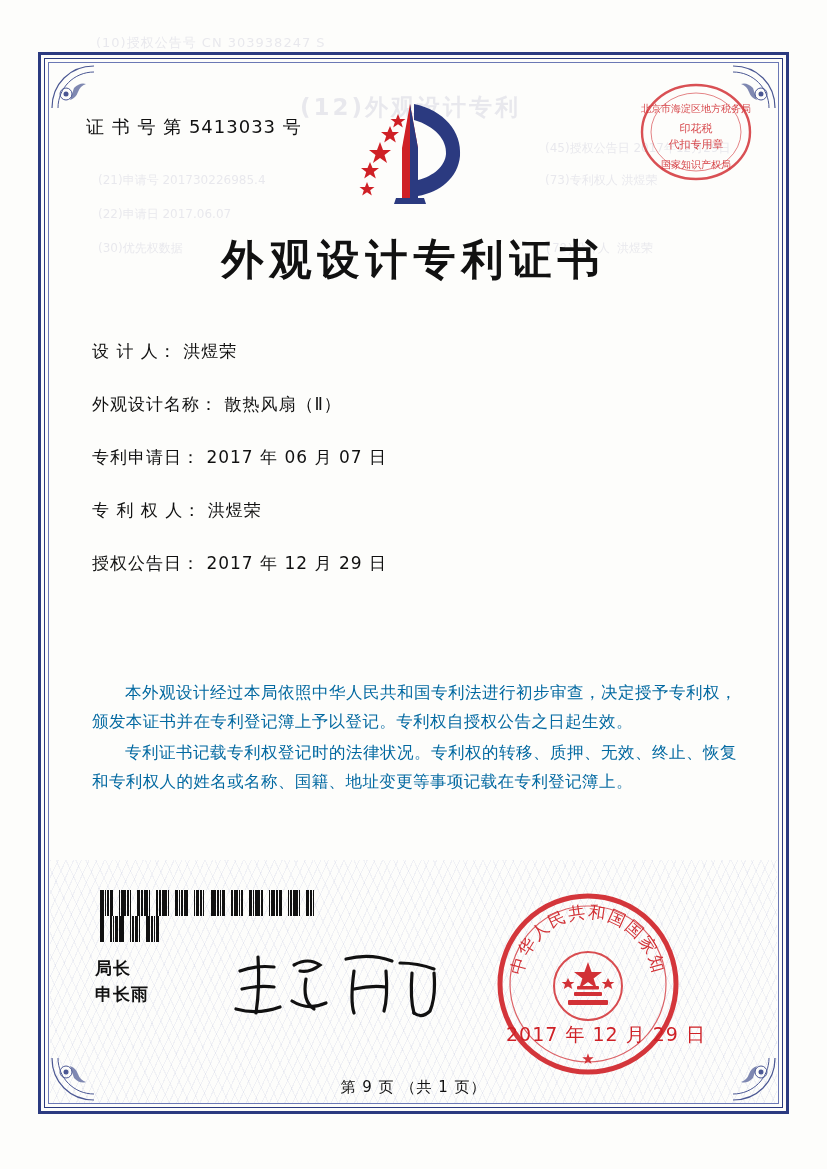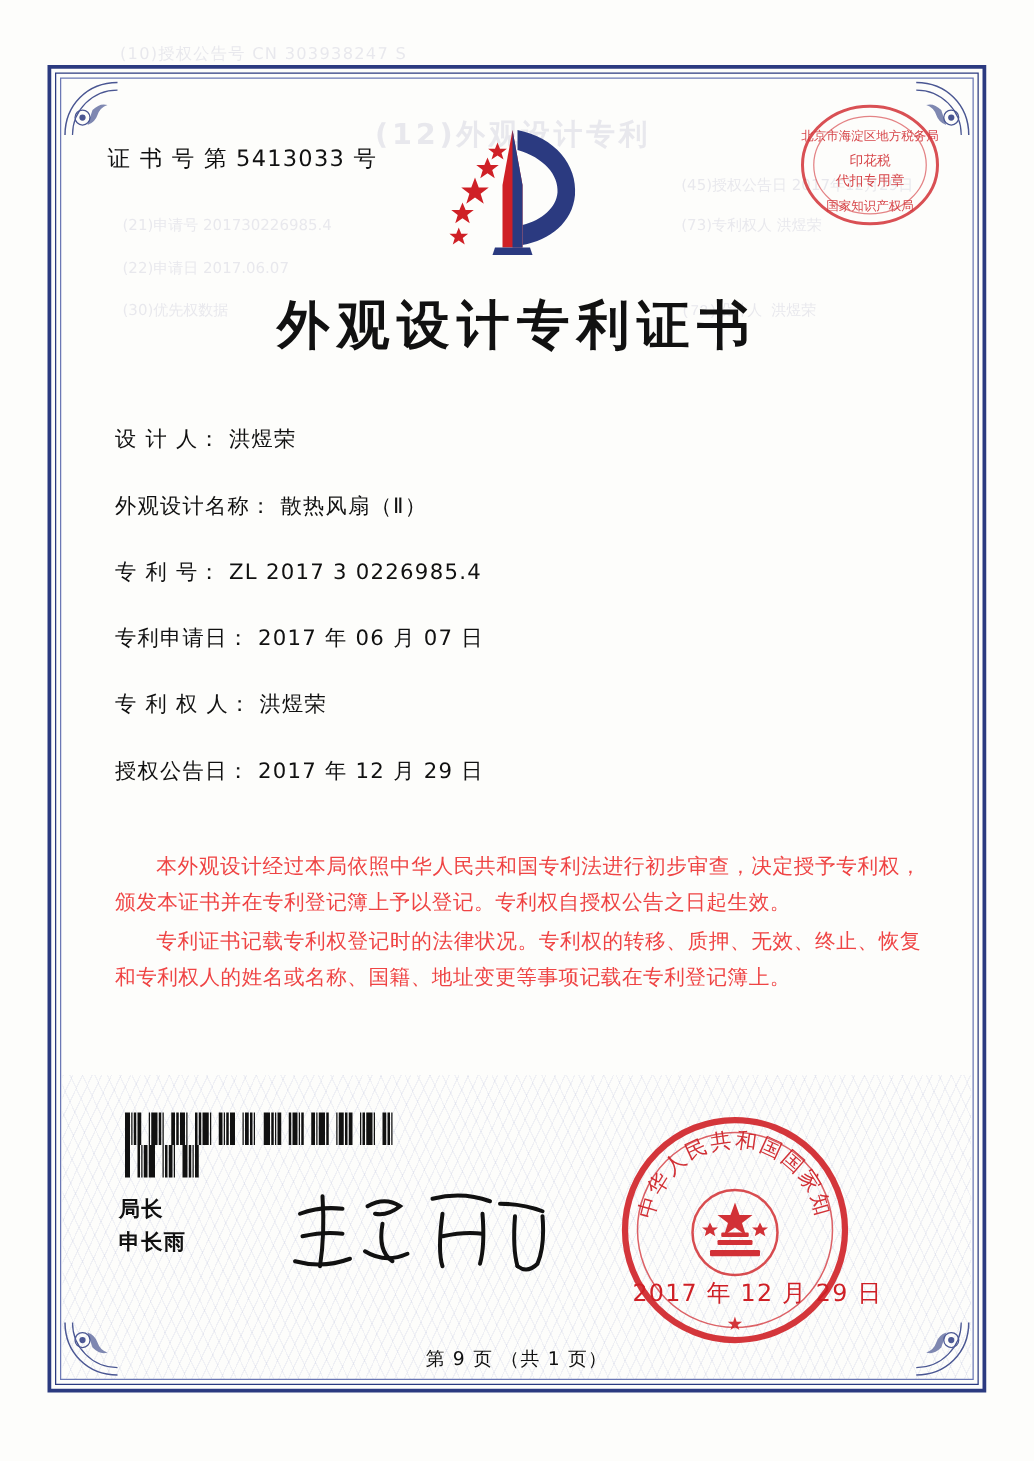--- a/index.html
+++ b/index.html
@@ -136,21 +136,21 @@
   .field-label { display: inline; }
   .field-value { display: inline; }
 
   
   .body-text {
     position: absolute;
     left: 92px; top: 678px;
     width: 645px;
     font-size: 16.5px;
     line-height: 29px;
-    color: #ef4444;
+    color: #0369a1;
     text-align: justify;
     letter-spacing: .4px;
   }
   .body-text p { margin: 0 0 2px 0; text-indent: 33px; }
 
   
   .barcode {
     position: absolute;
     left: 100px; top: 890px;
     width: 216px; height: 26px;
@@ -298,24 +298,20 @@
   <div class="title">外观设计专利证书</div>
 
   <div class="fields">
     <div class="field-row">
       <span class="field-label">设  计  人：</span>
       <span class="field-value">洪煜荣</span>
     </div>
     <div class="field-row">
       <span class="field-label">外观设计名称：</span>
       <span class="field-value">散热风扇（Ⅱ）</span>
-    </div>
-    <div class="field-row">
-      <span class="field-label">专  利  号：</span>
-      <span class="field-value">ZL 2017 3 0226985.4</span>
     </div>
     <div class="field-row">
       <span class="field-label">专利申请日：</span>
       <span class="field-value">2017 年 06 月 07 日</span>
     </div>
     <div class="field-row">
       <span class="field-label">专 利 权 人：</span>
       <span class="field-value">洪煜荣</span>
     </div>
     <div class="field-row">

